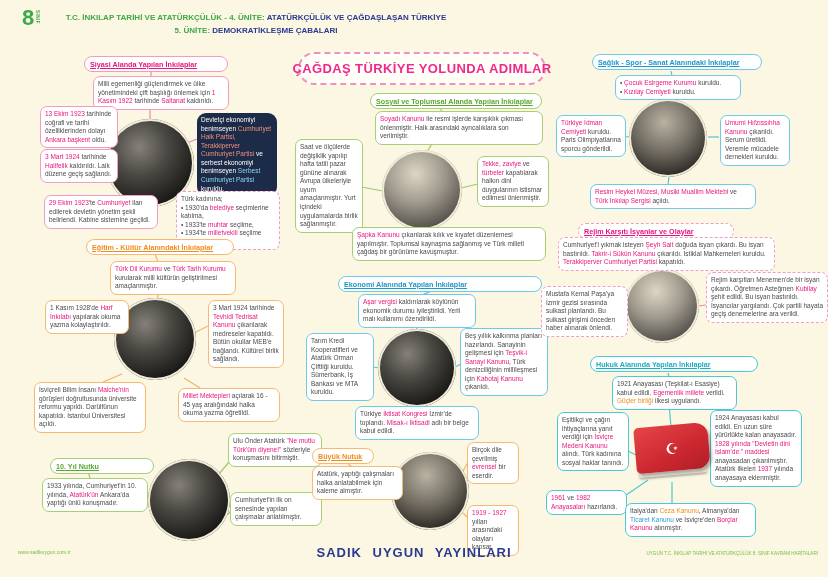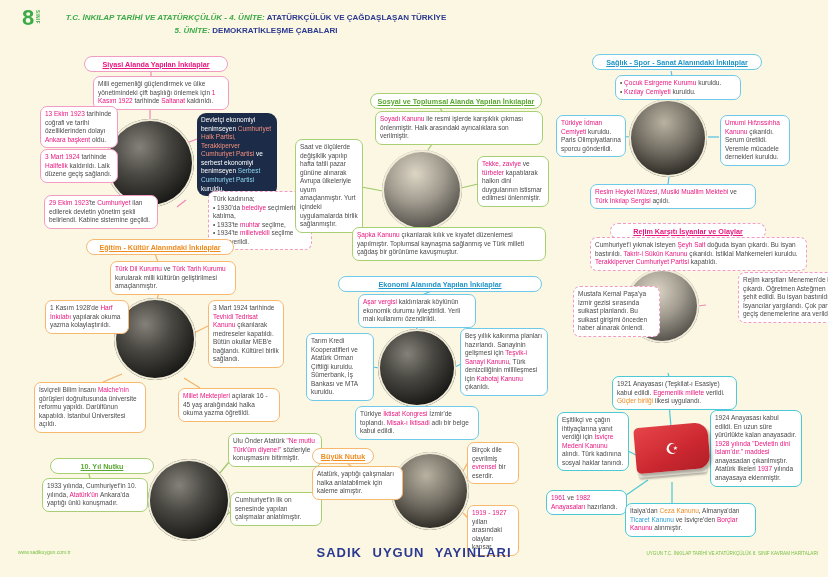--- a/index.html
+++ b/index.html
@@ -4,35 +4,35 @@
 <style>
   html,body{margin:0;padding:0;}
   body{font-family:"Liberation Sans",sans-serif;background:#efe9d6;}
   #canvas{position:relative;width:828px;height:577px;background:#fbf7e3;overflow:hidden;margin:0 auto;}
   .wires{position:absolute;left:0;top:0;z-index:1;}
   
   .logo{position:absolute;left:22px;top:7px;display:flex;align-items:flex-start;color:#3daa49;z-index:2;}
   .logo .num{font-size:22px;font-weight:bold;line-height:1;}
   .logo .sinif{font-size:4.5px;writing-mode:vertical-rl;letter-spacing:.5px;margin-left:1px;margin-top:3px;font-weight:bold;}
   .topbar{position:absolute;left:46px;top:12px;width:420px;text-align:center;font-size:8px;font-weight:bold;line-height:1.6;z-index:2;}
-  .tx-green{color:#3daa49;font-style:italic;} .tx-blue{color:#2b3990;margin-top:12px;}
+  .tx-green{color:#3daa49;} .tx-blue{color:#2b3990;margin-top:12px;}
   
   .cloud{position:absolute;left:298px;top:52px;width:244px;height:29px;background:#fffef7;border:2.5px dashed #f490bd;border-radius:17px;display:flex;align-items:center;justify-content:center;font-weight:bold;font-size:13px;color:#ee2a90;letter-spacing:.4px;z-index:2;white-space:nowrap;}
   
-  .hdr{position:absolute;background:#fff;border:1.6px solid;border-radius:9px;padding:2.5px 5px;font-size:7.2px;font-weight:bold;text-align:center;text-decoration:underline;z-index:2;white-space:nowrap;}
+  .hdr{position:absolute;background:#fff;border:1.6px solid;border-radius:9px;padding:2.5px 5px;font-size:7.2px;font-weight:bold;text-align:left;text-decoration:underline;z-index:2;white-space:nowrap;}
   .hdr-pink{color:#e8147d;border-color:#f29cc3;}
   .hdr-orange{color:#f08c1e;border-color:#f6b96f;text-decoration:underline;}
   .hdr-green{color:#5aa832;border-color:#a8cf74;}
   .hdr-blue{color:#2196c9;border-color:#6fc9e8;}
   .hdr-cyan{color:#19aebf;border-color:#4cc8d6;}
   
   .box{position:absolute;background:#fff;border:1.4px solid;border-radius:7px;padding:3px 4px;font-size:6.5px;line-height:1.32;color:#4a4a4a;white-space:pre-line;z-index:2;}
   .bd-pink{border-color:#f29cc3;} .bd-orange{border-color:#f6b96f;} .bd-green{border-color:#a8cf74;}
   .bd-blue{border-color:#6fc9e8;} .bd-cyan{border-color:#4cc8d6;}
-  .dashed{border-style:dashed;margin-left:32px;}
+  .dashed{border-style:dashed;}
   .navybox{background:#1c2b47;color:#fff;border:none;border-radius:9px;}
   .sg-p{color:#e8147d;} .sg-b{color:#2e9fd4;} .sg-o{color:#ef8a1e;}
   .sg-s{color:#f4907e;} .sg-lb{color:#8fd6f2;}
   
   .photo{position:absolute;border-radius:50%;z-index:1;background:radial-gradient(circle at 38% 32%,#84817a 0%,#4a4842 35%,#181816 75%,#0c0c0b 100%);box-shadow:0 0 0 2px #f1ecd8 inset;}
   .photo.light{background:radial-gradient(circle at 42% 30%,#ddd6c6 0%,#a29c90 38%,#3c3a36 88%);}
   .photo.mid{background:radial-gradient(circle at 45% 30%,#b9b2a2 0%,#6e695f 45%,#14130f 90%);}
   
   .book{position:absolute;left:630px;top:424px;width:86px;height:60px;z-index:2;}
   .book .pages{position:absolute;left:9px;top:42px;width:68px;height:9px;background:#f3efe2;border-radius:2px;transform:rotate(-5deg);box-shadow:0 2px 2px rgba(0,0,0,.25);}
@@ -113,20 +113,21 @@
 
   <div class="logo">
     <span class="num">8</span>
     <span class="sinif">SINIF</span>
   </div>
   <div class="topbar">
     <div><span class="tx-green">T.C. İNKILAP TARİHİ VE ATATÜRKÇÜLÜK - 4. ÜNİTE:</span> <span class="tx-blue">ATATÜRKÇÜLÜK VE ÇAĞDAŞLAŞAN TÜRKİYE</span></div>
     <div><span class="tx-green">5. ÜNİTE:</span> <span class="tx-blue">DEMOKRATİKLEŞME ÇABALARI</span></div>
   </div>
 
+  <div class="cloud">ÇAĞDAŞ TÜRKİYE YOLUNDA ADIMLAR</div>
 
   <div class="hdr hdr-pink" style="left:84px;top:56px;width:132px;">Siyasi Alanda Yapılan İnkılaplar</div>
   <div class="box bd-pink" style="left:93px;top:76px;width:126px;"><span>Milli egemenliği güçlendirmek ve ülke yönetimindeki çift başlılığı önlemek için </span><span class="sg-p">1 Kasım 1922</span><span> tarihinde </span><span class="sg-p">Saltanat</span><span> kaldırıldı.</span></div>
   <div class="box bd-pink" style="left:40px;top:106px;width:68px;"><span class="sg-p">13 Ekim 1923</span><span> tarihinde coğrafi ve tarihi özelliklerinden dolayı </span><span class="sg-p">Ankara başkent</span><span> oldu.</span></div>
   <div class="box bd-pink" style="left:40px;top:149px;width:68px;"><span class="sg-p">3 Mart 1924</span><span> tarihinde </span><span class="sg-p">Halifelik</span><span> kaldırıldı. Laik düzene geçiş sağlandı.</span></div>
   <div class="box navybox" style="left:197px;top:113px;width:72px;"><span>Devletçi ekonomiyi benimseyen </span><span class="sg-s">Cumhuriyet Halk Partisi, Terakkiperver Cumhuriyet Partisi</span><span> ve serbest ekonomiyi benimseyen </span><span class="sg-lb">Serbest Cumhuriyet Partisi</span><span> kuruldu.</span></div>
   <div class="box bd-pink" style="left:44px;top:195px;width:104px;"><span class="sg-p">29 Ekim 1923</span><span>'te </span><span class="sg-p">Cumhuriyet</span><span> ilan edilerek devletin yönetim şekli belirlendi. Kabine sistemine geçildi.</span></div>
   <div class="box bd-pink dashed" style="left:176px;top:191px;width:94px;"><span>Türk kadınına;
 • 1930'da </span><span class="sg-p">belediye</span><span> seçimlerine katılma,
 • 1933'te </span><span class="sg-p">muhtar</span><span> seçilme,
@@ -174,20 +175,21 @@
   <div class="box bd-blue" style="left:720px;top:115px;width:60px;"><span class="sg-p">Umumi Hıfzıssıhha Kanunu</span><span> çıkarıldı. Serum üretildi. Veremle mücadele dernekleri kuruldu.</span></div>
   <div class="box bd-blue" style="left:590px;top:184px;width:156px;"><span class="sg-p">Resim Heykel Müzesi, Musiki Muallim Mektebi</span><span> ve </span><span class="sg-p">Türk İnkılap Sergisi</span><span> açıldı.</span></div>
   <div class="photo mid" style="left:629px;top:99px;width:78px;height:78px;"></div>
 
   <div class="hdr hdr-pink dashed" style="left:578px;top:223px;width:144px;">Rejim Karşıtı İsyanlar ve  Olaylar</div>
   <div class="box bd-pink dashed" style="left:558px;top:237px;width:207px;"><span>Cumhuriyet'i yıkmak isteyen </span><span class="sg-p">Şeyh Sait</span><span> doğuda isyan çıkardı. Bu isyan bastırıldı. </span><span class="sg-p">Takrir-i Sükûn Kanunu</span><span> çıkarıldı. İstiklal Mahkemeleri kuruldu. </span><span class="sg-p">Terakkiperver Cumhuriyet Partisi</span><span> kapatıldı.</span></div>
   <div class="box bd-pink dashed" style="left:706px;top:272px;width:112px;"><span>Rejim karşıtları Menemen'de bir isyan çıkardı. Öğretmen Asteğmen </span><span class="sg-p">Kubilay</span><span> şehit edildi. Bu isyan bastırıldı. İsyancılar yargılandı. Çok partili hayata geçiş denemelerine ara verildi.</span></div>
   <div class="box bd-pink dashed" style="left:541px;top:286px;width:77px;"><span>Mustafa Kemal Paşa'ya İzmir gezisi sırasında suikast planlandı. Bu suikast girişimi önceden haber alınarak önlendi.</span></div>
   <div class="photo light" style="left:625px;top:269px;width:74px;height:74px;"></div>
 
+  <div class="hdr hdr-cyan" style="left:590px;top:356px;width:156px;">Hukuk Alanında Yapılan İnkılaplar</div>
   <div class="box bd-cyan" style="left:612px;top:376px;width:115px;"><span>1921 Anayasası (Teşkilat-ı Esasiye) kabul edildi. </span><span class="sg-p">Egemenlik millete</span><span> verildi. </span><span class="sg-o">Güçler birliği</span><span> ilkesi uygulandı.</span></div>
   <div class="box bd-cyan" style="left:557px;top:412px;width:62px;"><span>Eşitlikçi ve çağın ihtiyaçlarına yanıt verdiği için </span><span class="sg-p">İsviçre Medeni Kanunu</span><span> alındı. Türk kadınına sosyal haklar tanındı.</span></div>
   <div class="box bd-cyan" style="left:710px;top:410px;width:82px;"><span>1924 Anayasası kabul edildi. En uzun süre yürürlükte kalan anayasadır. </span><span class="sg-p">1928 yılında "Devletin dini İslam'dır." maddesi</span><span> anayasadan çıkarılmıştır. Atatürk ilkeleri </span><span class="sg-p">1937</span><span> yılında anayasaya eklenmiştir.</span></div>
   <div class="box bd-cyan" style="left:546px;top:490px;width:71px;"><span class="sg-p">1961</span><span> ve </span><span class="sg-p">1982 Anayasaları</span><span> hazırlandı.</span></div>
   <div class="box bd-cyan" style="left:625px;top:503px;width:121px;"><span>İtalya'dan </span><span class="sg-o">Ceza Kanunu</span><span>, Almanya'dan </span><span class="sg-b">Ticaret Kanunu</span><span> ve İsviçre'den </span><span class="sg-p">Borçlar Kanunu</span><span> alınmıştır.</span></div>
   <div class="book">
     <div class="pages"></div>
     <div class="cover">
         <span class="crescent">☪</span>
       </div>

